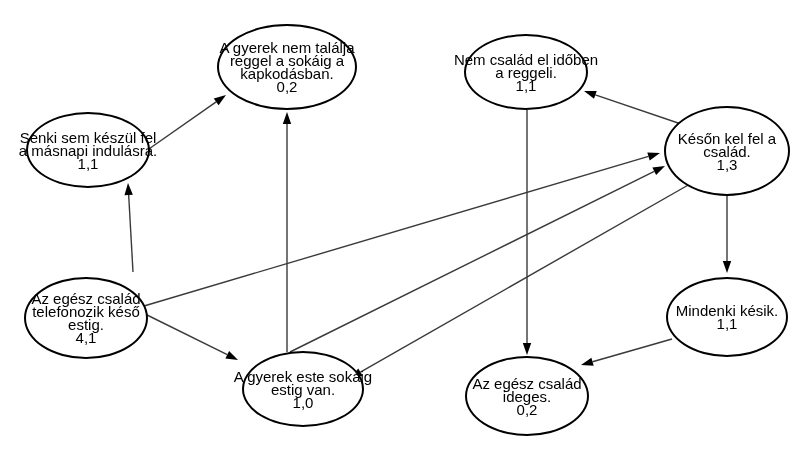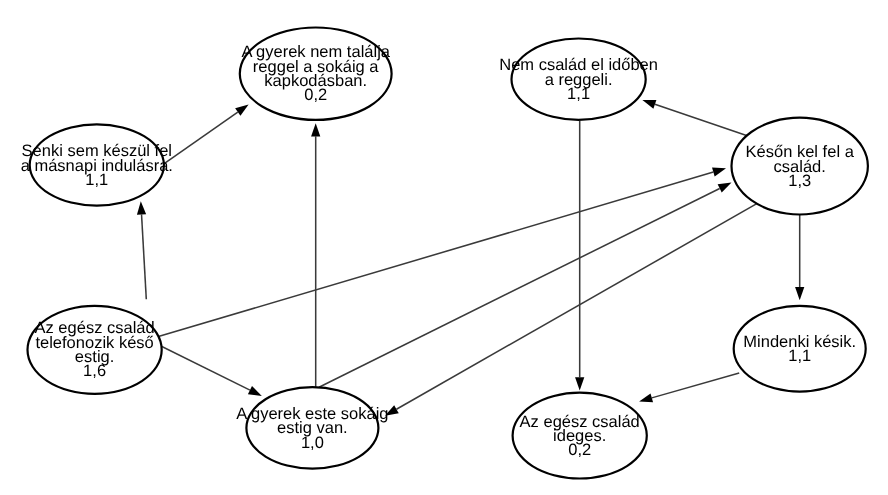--- a/index.html
+++ b/index.html
@@ -85,24 +85,24 @@
   <div class="node" style="left: 664px; top: 106px; width: 126px; height: 90px;">
     <span class="line">Későn kel fel a</span>
     <span class="line">család.</span>
     <span class="line">1,3</span>
   </div>
 
   <div class="node" style="left: 24px; top: 277px; width: 124px; height: 82px;">
     <span class="line">Az egész család</span>
     <span class="line">telefonozik késő</span>
     <span class="line">estig.</span>
-    <span class="line">1,6</span>
+    <span class="line">4,1</span>
   </div>
 
-  <div class="node" style="left: 223px; top: 351px; width: 122px; height: 76px; align-items: center;">
+  <div class="node" style="left: 242px; top: 351px; width: 122px; height: 76px; align-items: center;">
     <span class="line">A gyerek este sokáig</span>
     <span class="line">estig van.</span>
     <span class="line">1,0</span>
   </div>
 
   <div class="node" style="left: 666px; top: 277px; width: 122px; height: 80px;">
     <span class="line">Mindenki késik.</span>
     <span class="line">1,1</span>
   </div>
 

